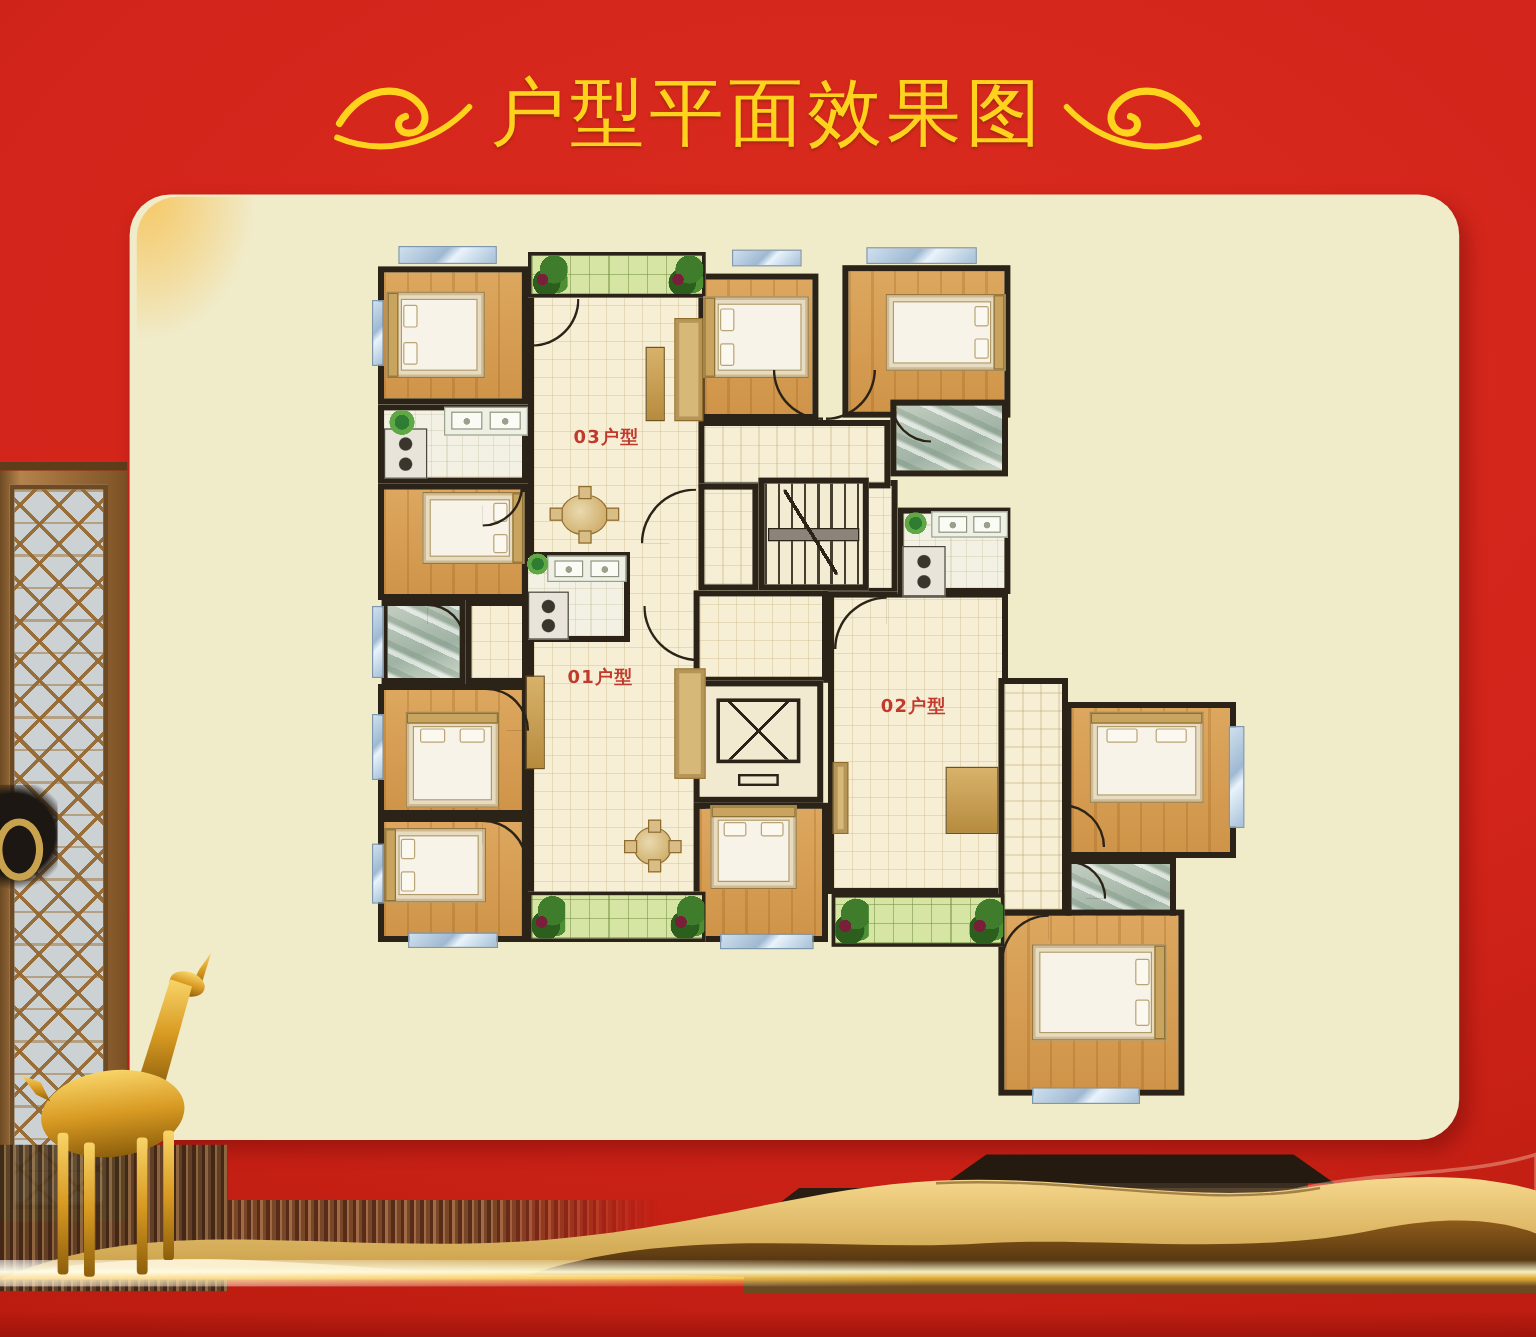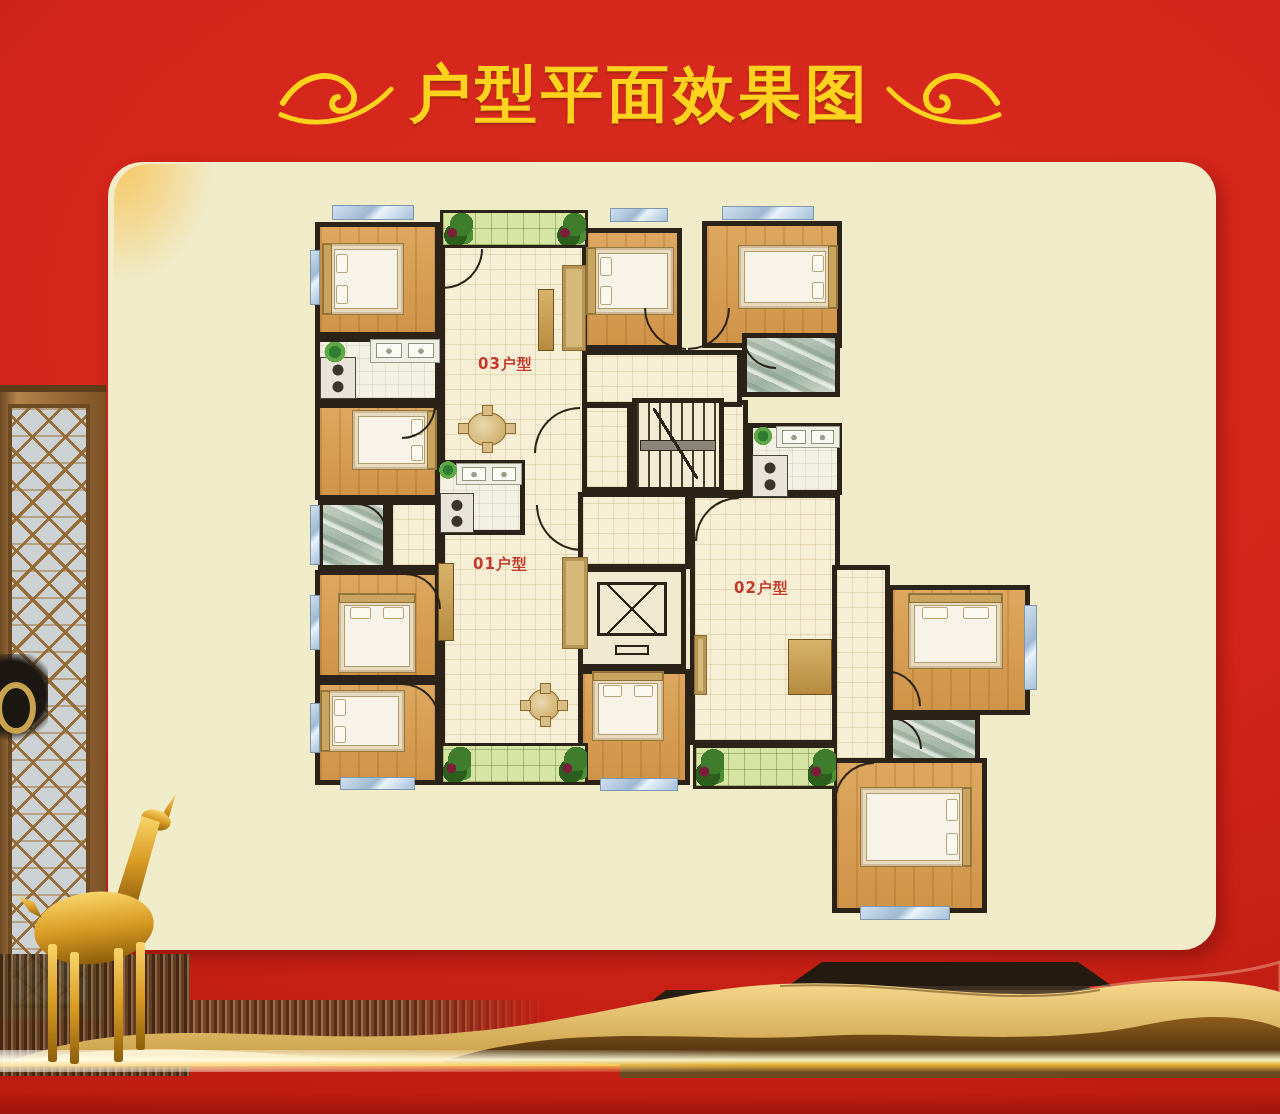--- a/index.html
+++ b/index.html
@@ -2,21 +2,21 @@
 <html style="--gold: #ffd21e; --cream: #f0ebc9; --wall: #2b2318; --labelred: #c23a2c; --redbg: #d2241a;"><head>
 <meta charset="utf-8">
 <style>
   html,body{margin:0;padding:0;background:#7a0f08;}
   .page{position:relative;width:1280px;height:1114px;overflow:hidden;
     font-family:"DejaVu Sans","Liberation Sans",sans-serif;
     background:radial-gradient(1400px 900px at 55% 28%, #da2c1e 0%, #d2241a 55%, #bc1c10 100%);}
   
   .header{position:absolute;left:0;top:34px;width:100%;height:120px;display:flex;
     align-items:center;justify-content:center;gap:14px;z-index:8;}
-  .title{font-size:62px;font-weight:bold;color:var(--gold);letter-spacing:4px;
+  .title{font-size:62px;font-weight:normal;color:var(--gold);letter-spacing:4px;
     text-shadow:0 2px 2px rgba(120,40,0,.55);}
   .flourish{width:118px;height:70px;}
   
   .lattice{position:absolute;left:0;top:385px;width:106px;height:626px;z-index:1;
     background:linear-gradient(90deg,#6e4a22 0%,#b5834c 16%,#9c6b38 52%,#7d5326 100%);
     border-top:7px solid #5e3d1b;}
   .lattice .panes{position:absolute;left:8px;top:12px;right:16px;bottom:10px;
     background:
       repeating-linear-gradient(45deg, rgba(150,105,50,.95) 0 3px, rgba(0,0,0,0) 3px 23px),
       repeating-linear-gradient(-45deg, rgba(150,105,50,.95) 0 3px, rgba(0,0,0,0) 3px 23px),

